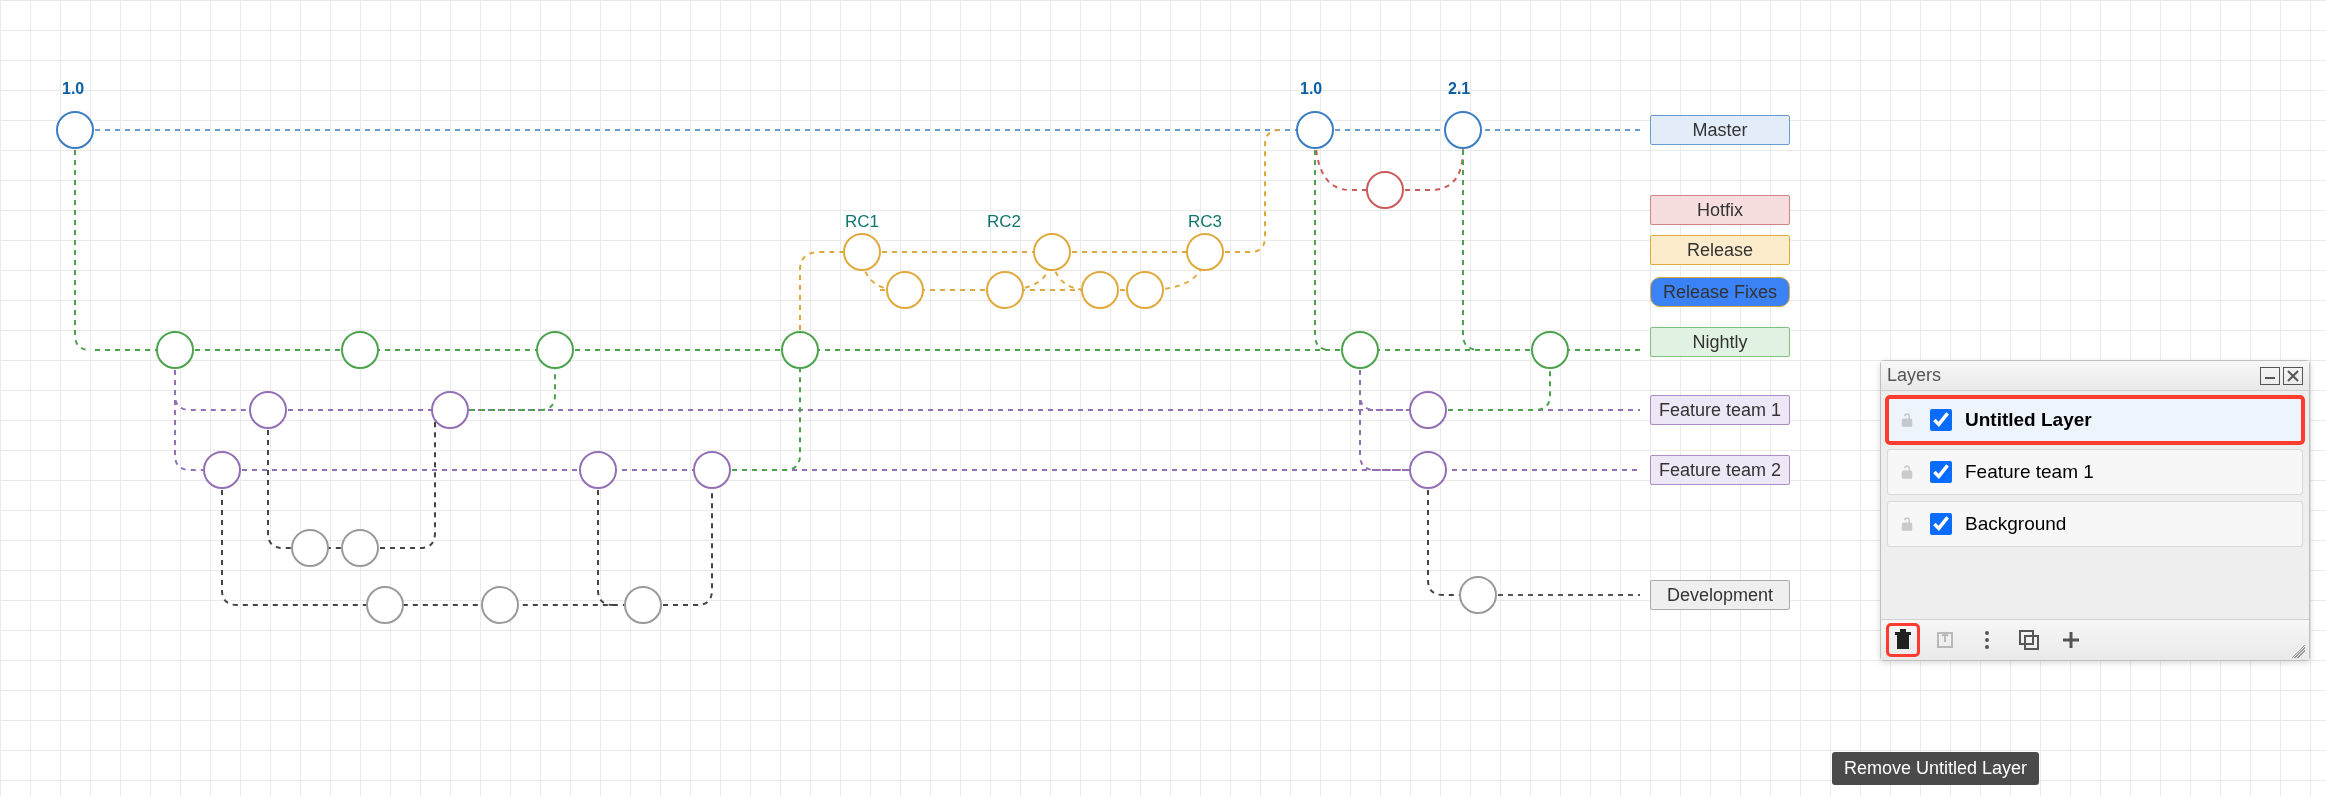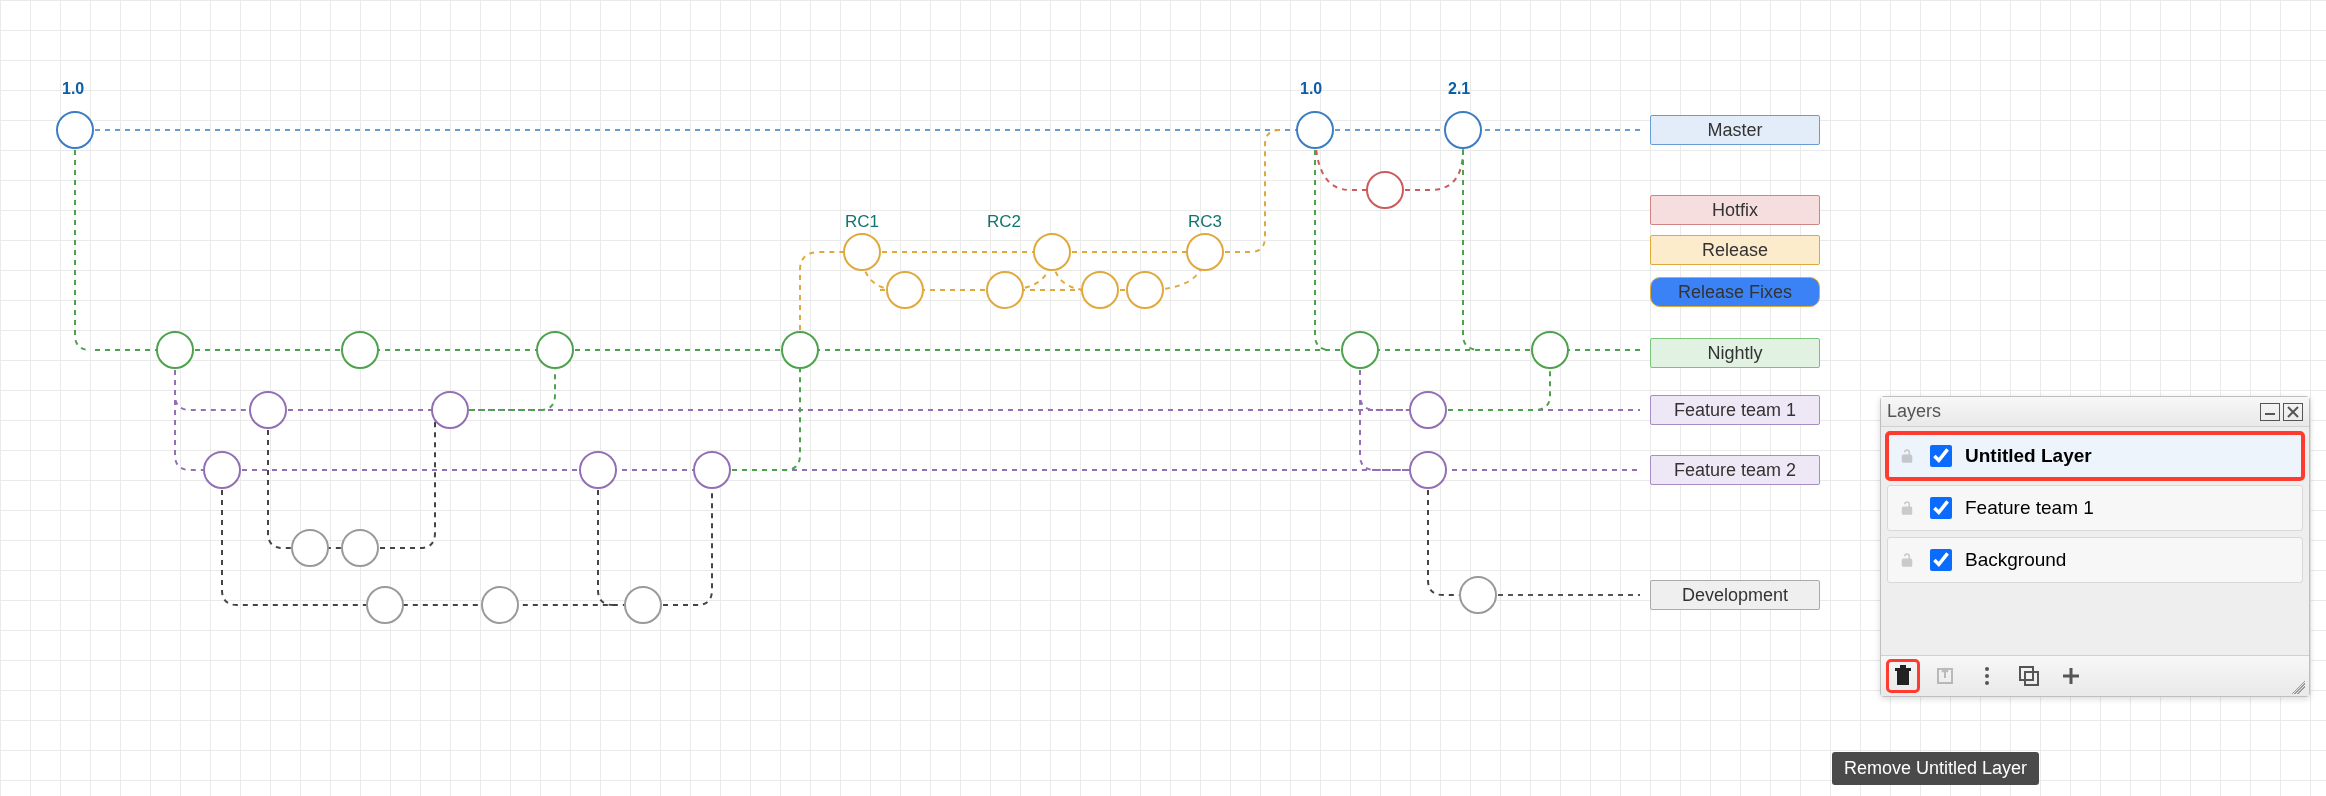--- a/index.html
+++ b/index.html
@@ -22,21 +22,21 @@
   }
   svg.diagram {
     position: absolute;
     top: 0; left: 0;
     width: 2326px;
     height: 796px;
   }
   .node-circle { stroke-width: 2; fill: #fff; }
   .branch-label {
     position: absolute;
-    width: 170px;
+    width: 140px;
     height: 30px;
     border: 1.5px solid;
     border-radius: 2px;
     display: flex;
     align-items: center;
     justify-content: center;
     font-size: 18px;
     color: #333;
   }
   .version-label {
@@ -53,21 +53,20 @@
   
   .layers-panel {
     position: absolute;
     left: 1880px;
     top: 360px;
     width: 430px;
     background: #f2f2f2;
     border: 1px solid #bfbfbf;
     border-radius: 4px;
     box-shadow: 0 2px 6px rgba(0,0,0,0.15);
-    margin-top: 36px;
   }
   .layers-header {
     display: flex;
     align-items: center;
     justify-content: space-between;
     padding: 4px 6px;
     font-size: 18px;
     color: #555;
     border-bottom: 1px solid #d0d0d0;
     background: linear-gradient(#f7f7f7,#e9e9e9);
@@ -240,21 +239,21 @@
 <div class="version-label" style="left:1448px; top:80px;">2.1</div>
 
 <div class="rc-label" style="left:845px; top:212px;">RC1</div>
 <div class="rc-label" style="left:987px; top:212px;">RC2</div>
 <div class="rc-label" style="left:1188px; top:212px;">RC3</div>
 
 <div class="branch-label" style="left:1650px; top:115px; border-color:#6a9cd4; background:#e3edf9;">Master</div>
 <div class="branch-label" style="left:1650px; top:175px; border-color:#d08484; background:#f7dede;margin-top:20px;">Hotfix</div>
 <div class="branch-label" style="left:1650px; top:235px; border-color:#e0a93e; background:#fceccb;">Release</div>
 <div class="branch-label" style="left:1650px; top:277px; border-color:#e0a93e; background:#3b82f6;border-radius:10px;">Release Fixes</div>
-<div class="branch-label" style="left:1650px; top:338px; border-color:#7cc07c; background:#e2f2e2;">Nightly</div>
+<div class="branch-label" style="left:1650px; top:327px; border-color:#7cc07c; background:#e2f2e2;">Nightly</div>
 <div class="branch-label" style="left:1650px; top:395px; border-color:#a88cc5; background:#eee7f5;">Feature team 1</div>
 <div class="branch-label" style="left:1650px; top:455px; border-color:#a88cc5; background:#eee7f5;">Feature team 2</div>
 <div class="branch-label" style="left:1650px; top:580px; border-color:#aaaaaa; background:#efefef;">Development</div>
 
 <div class="layers-panel">
   <div class="layers-header">
     <span>Layers</span>
     <div class="hbtns">
       <div class="hbtn">
           <svg width="12" height="10">

